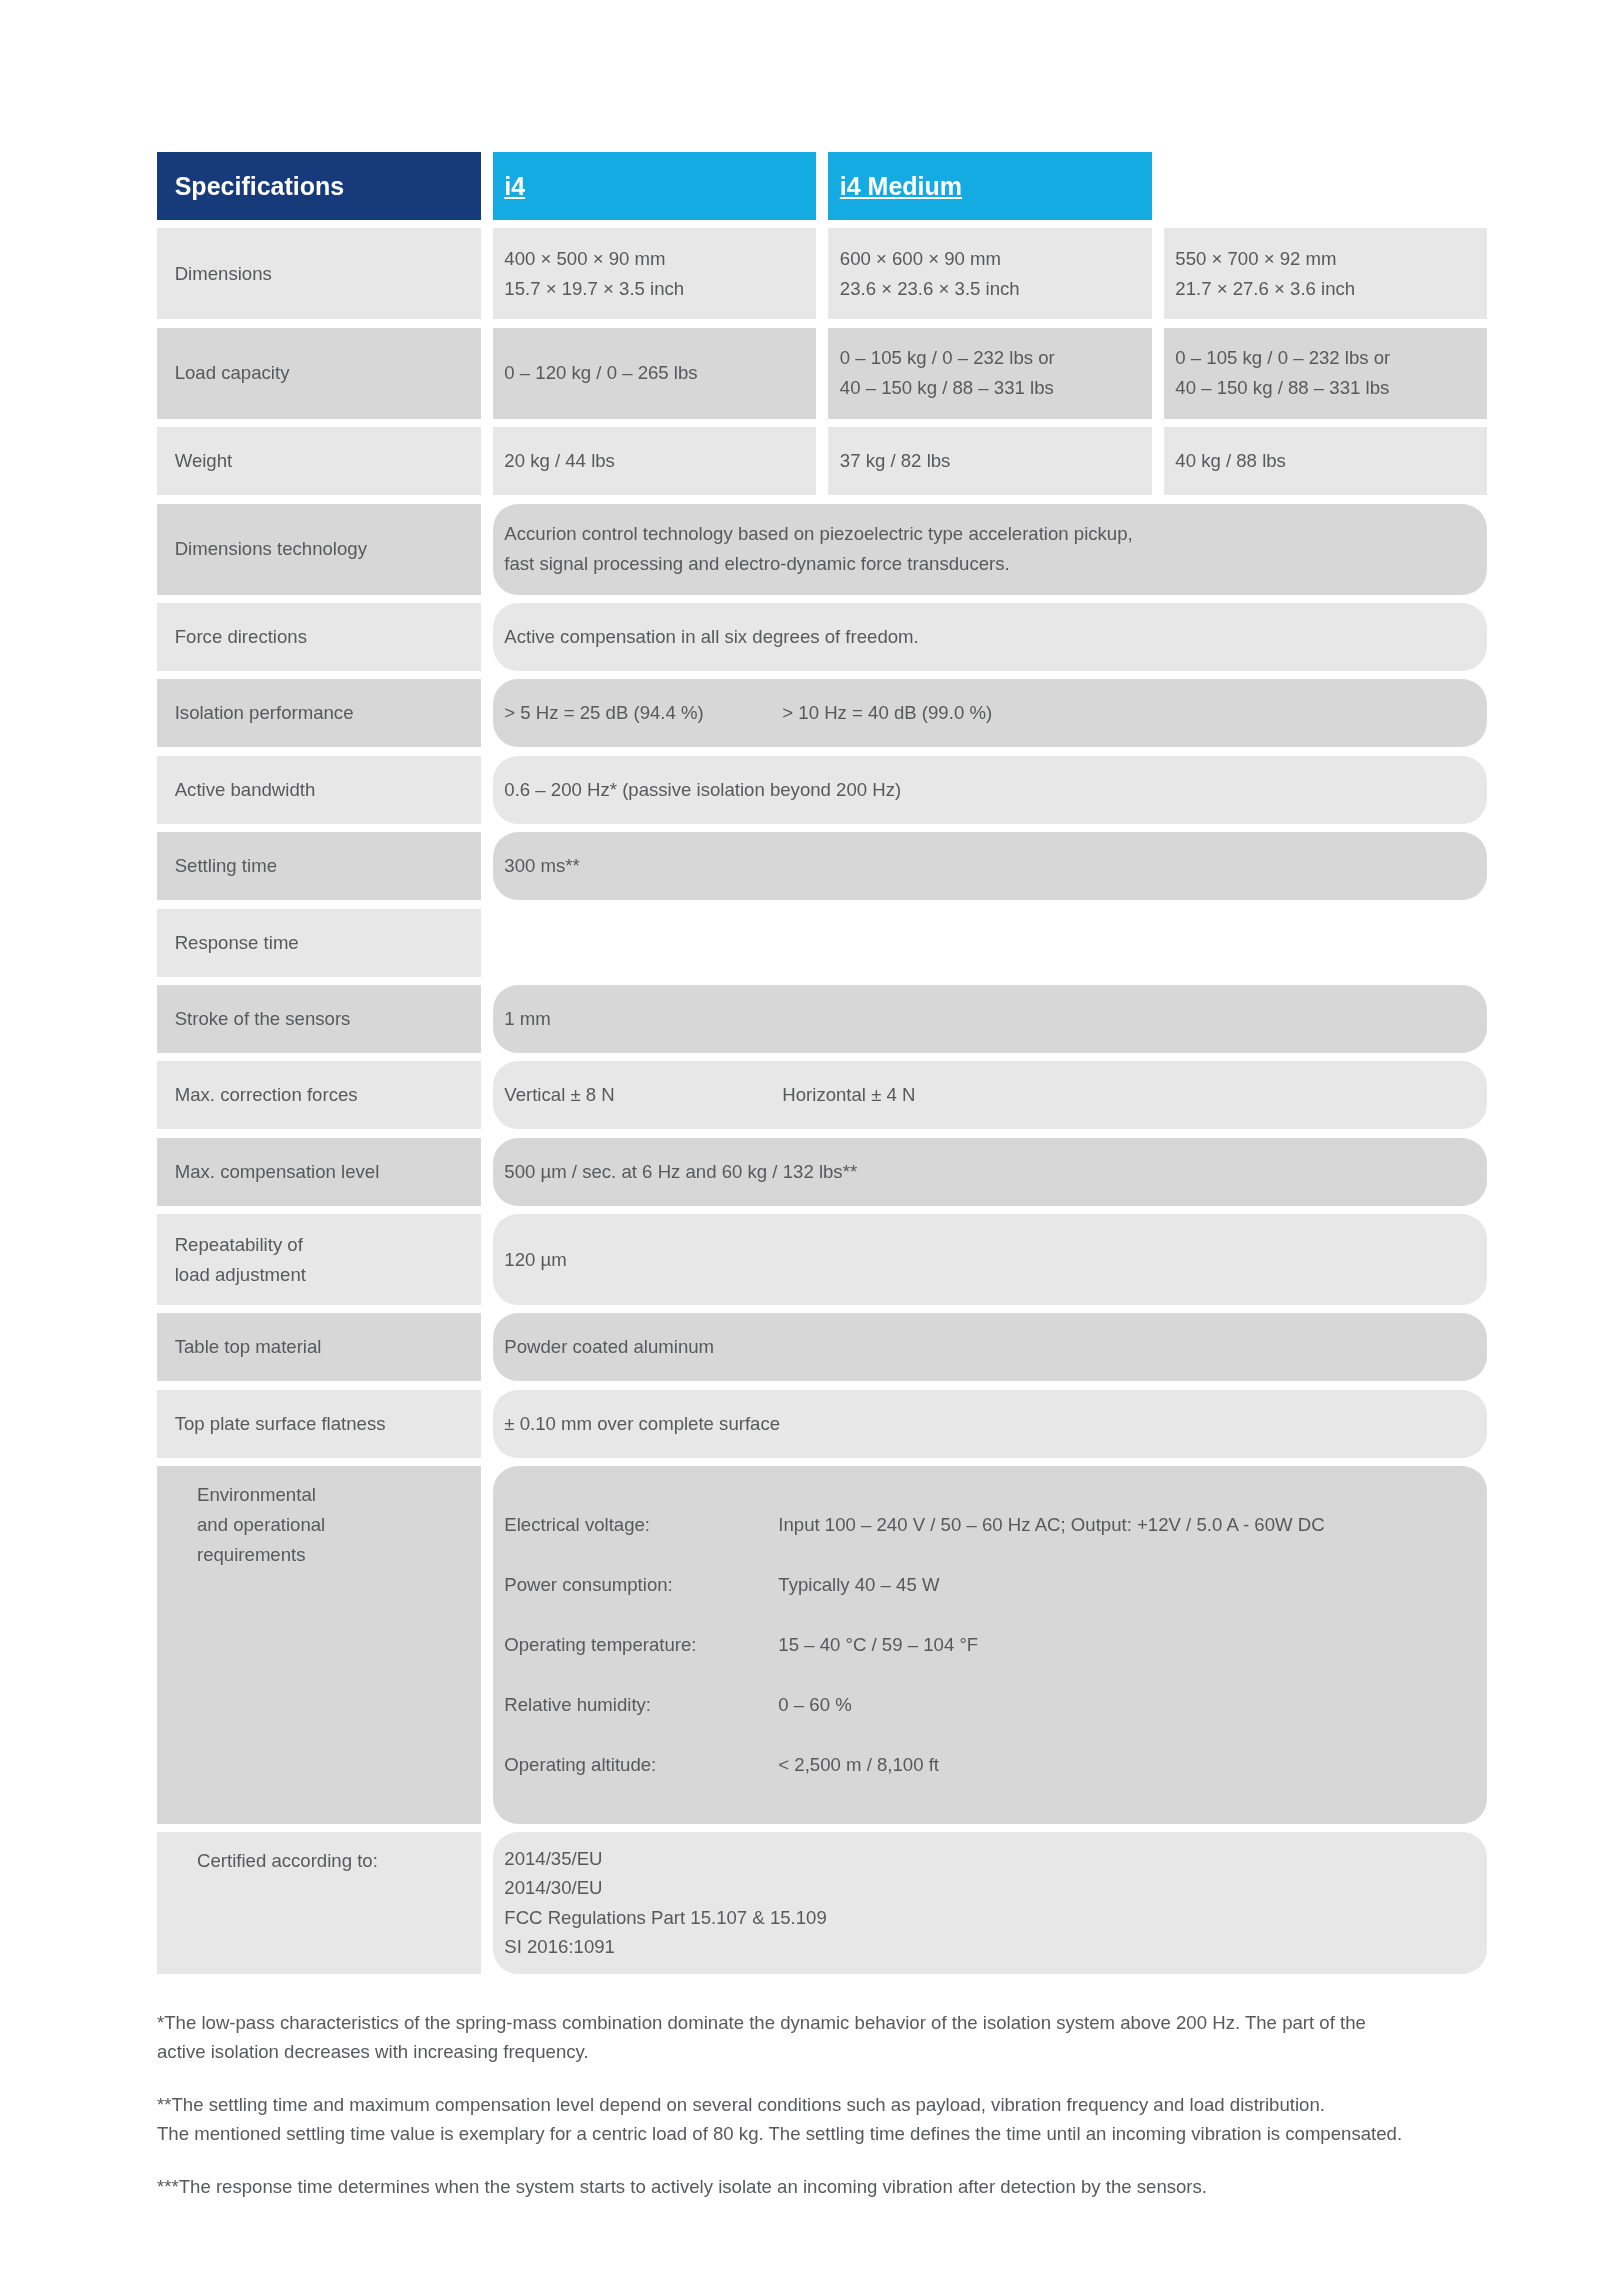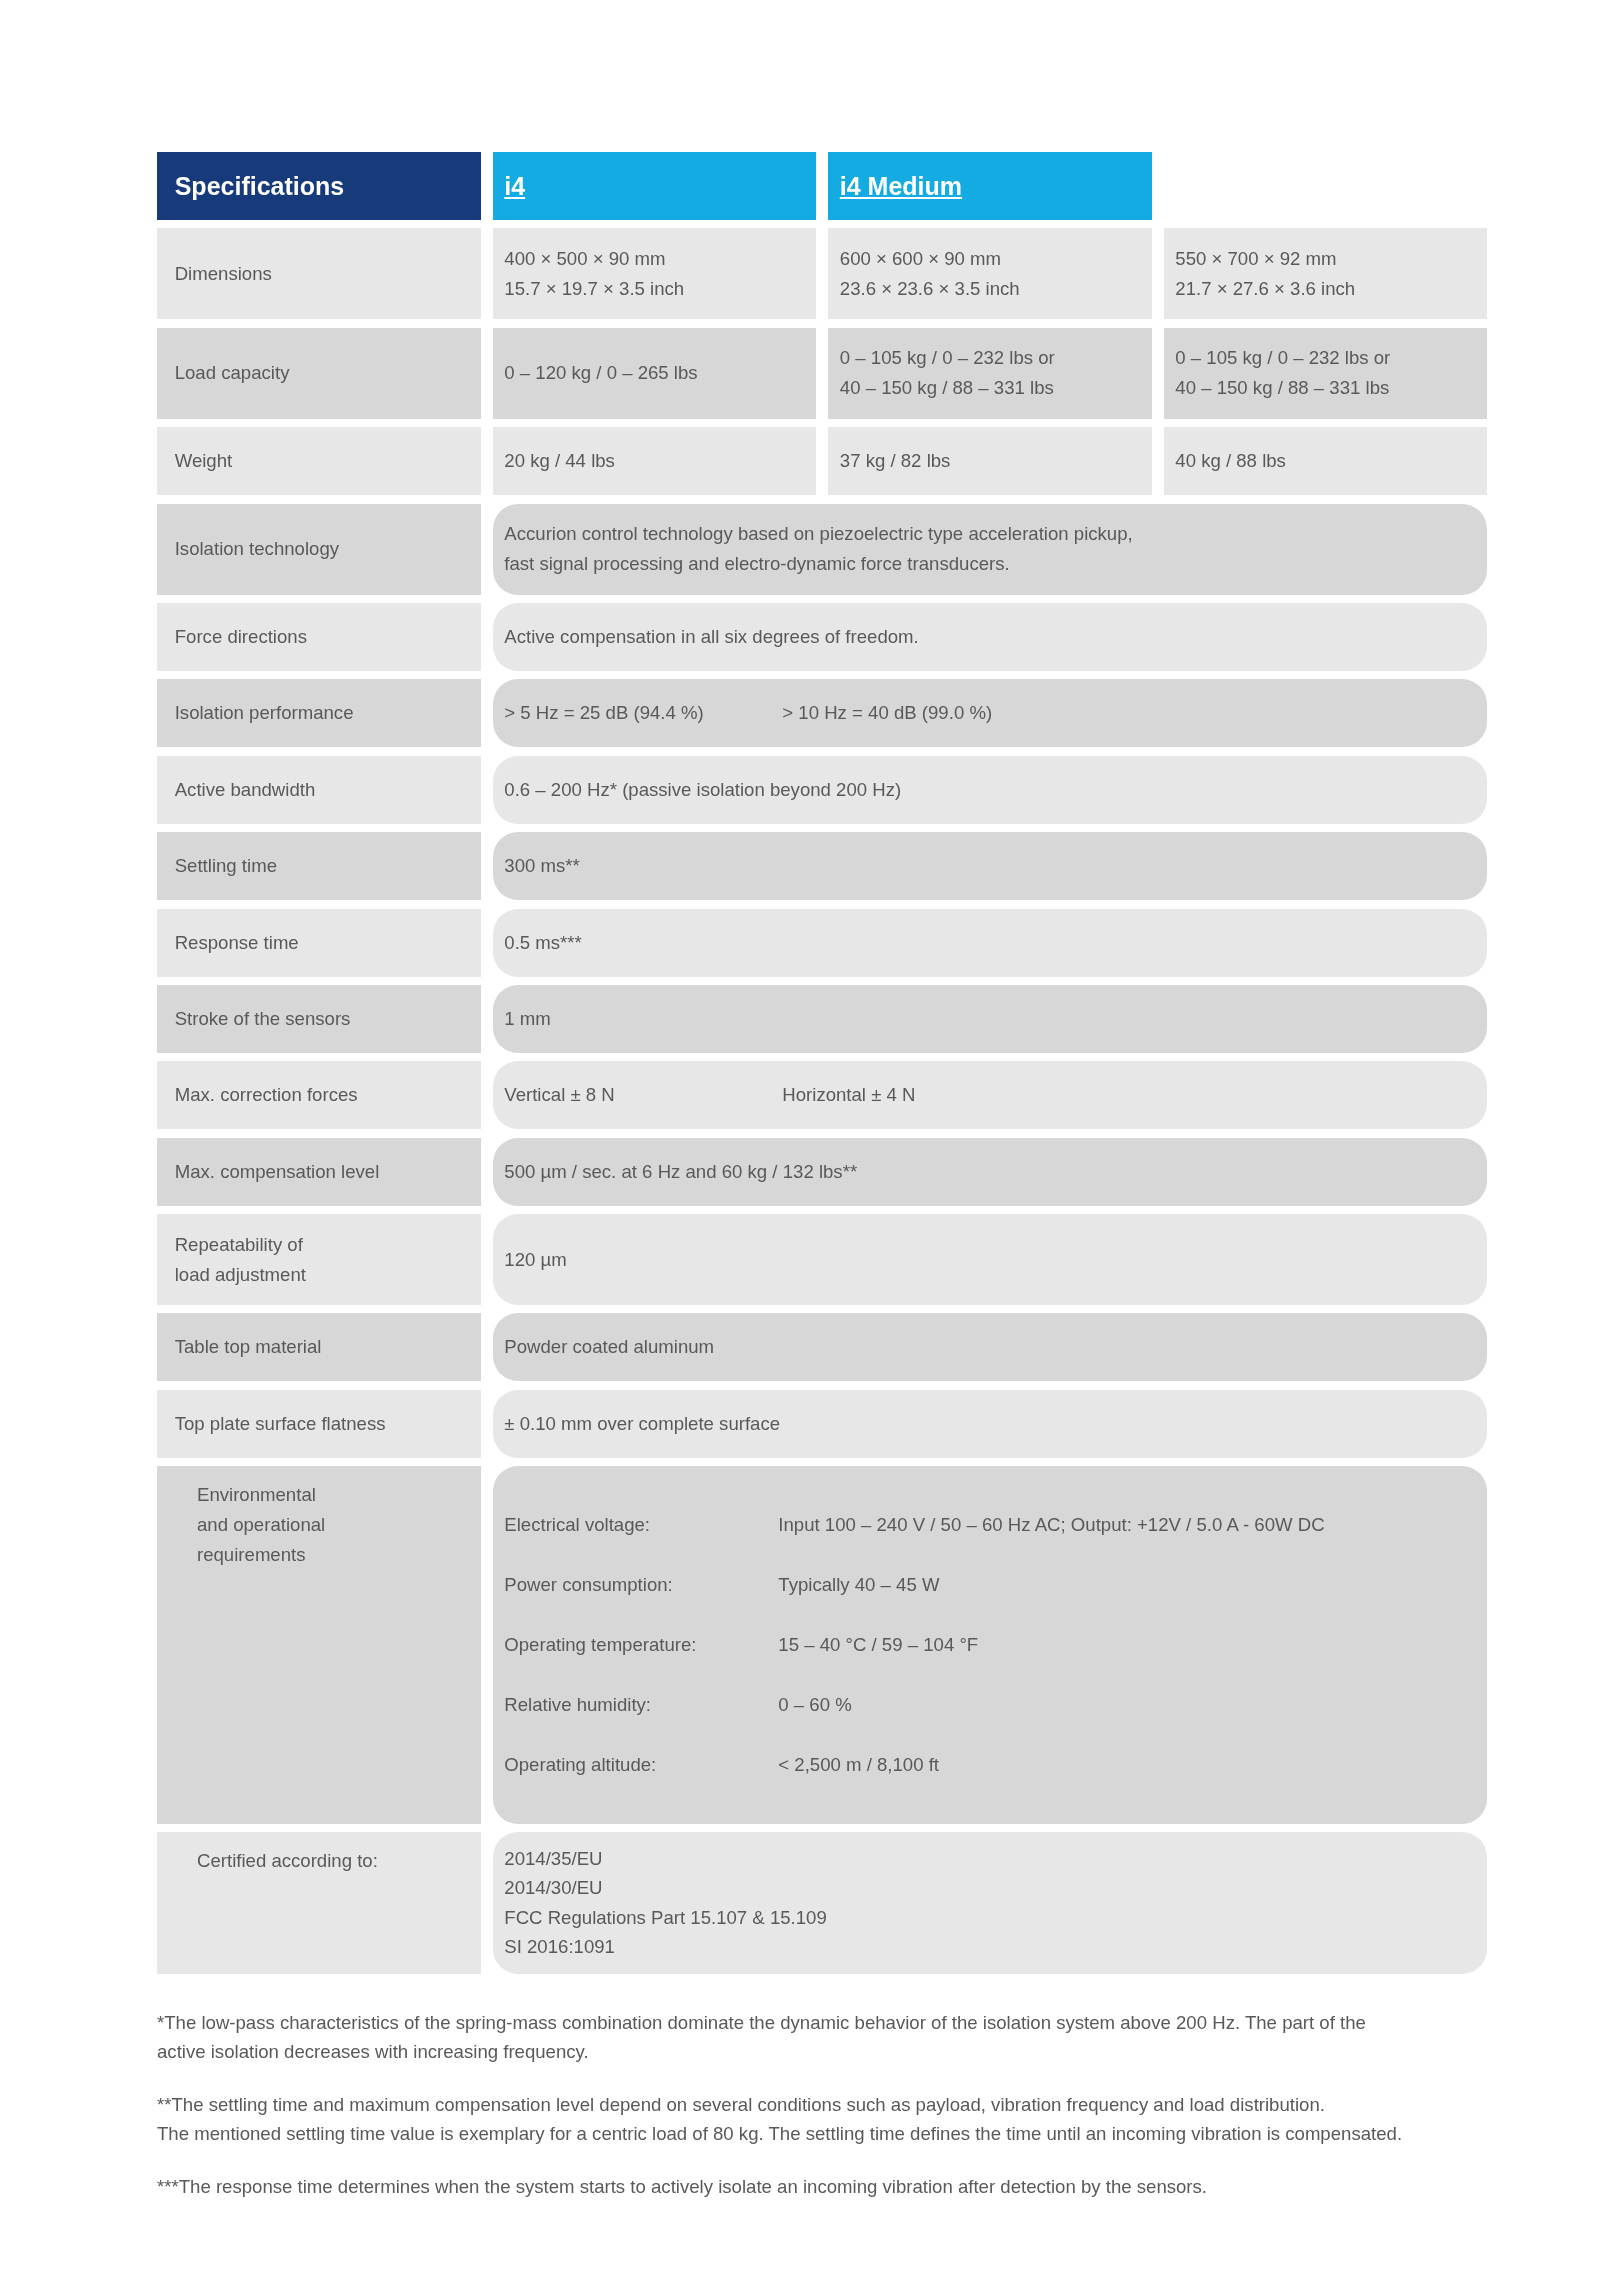--- a/index.html
+++ b/index.html
@@ -99,21 +99,21 @@
     </div>
 
     <div class="row">
       <div class="cell lbl light h80">Weight</div>
       <div class="cell val light h80">20 kg / 44 lbs</div>
       <div class="cell val light h80">37 kg / 82 lbs</div>
       <div class="cell val light h80">40 kg / 88 lbs</div>
     </div>
 
     <div class="row">
-      <div class="cell lbl dark h108">Isolation technology</div>
+      <div class="cell lbl dark h108">Dimensions technology</div>
       <div class="cell val dark h108 span3">Accurion control technology based on piezoelectric type acceleration pickup,
 fast signal processing and electro-dynamic force transducers.</div>
     </div>
 
     <div class="row">
       <div class="cell lbl light h80">Force directions</div>
       <div class="cell val light h80 span3">Active compensation in all six degrees of freedom.</div>
     </div>
 
     <div class="row">
@@ -129,21 +129,20 @@
       <div class="cell val light h80 span3">0.6 – 200 Hz* (passive isolation beyond 200 Hz)</div>
     </div>
 
     <div class="row">
       <div class="cell lbl dark h80">Settling time</div>
       <div class="cell val dark h80 span3">300 ms**</div>
     </div>
 
     <div class="row">
       <div class="cell lbl light h80">Response time</div>
-      <div class="cell val light h80 span3">0.5 ms***</div>
     </div>
 
     <div class="row">
       <div class="cell lbl dark h80">Stroke of the sensors</div>
       <div class="cell val dark h80 span3">1 mm</div>
     </div>
 
     <div class="row">
       <div class="cell lbl light h80">Max. correction forces</div>
       <div class="cell val light h80 span3">

